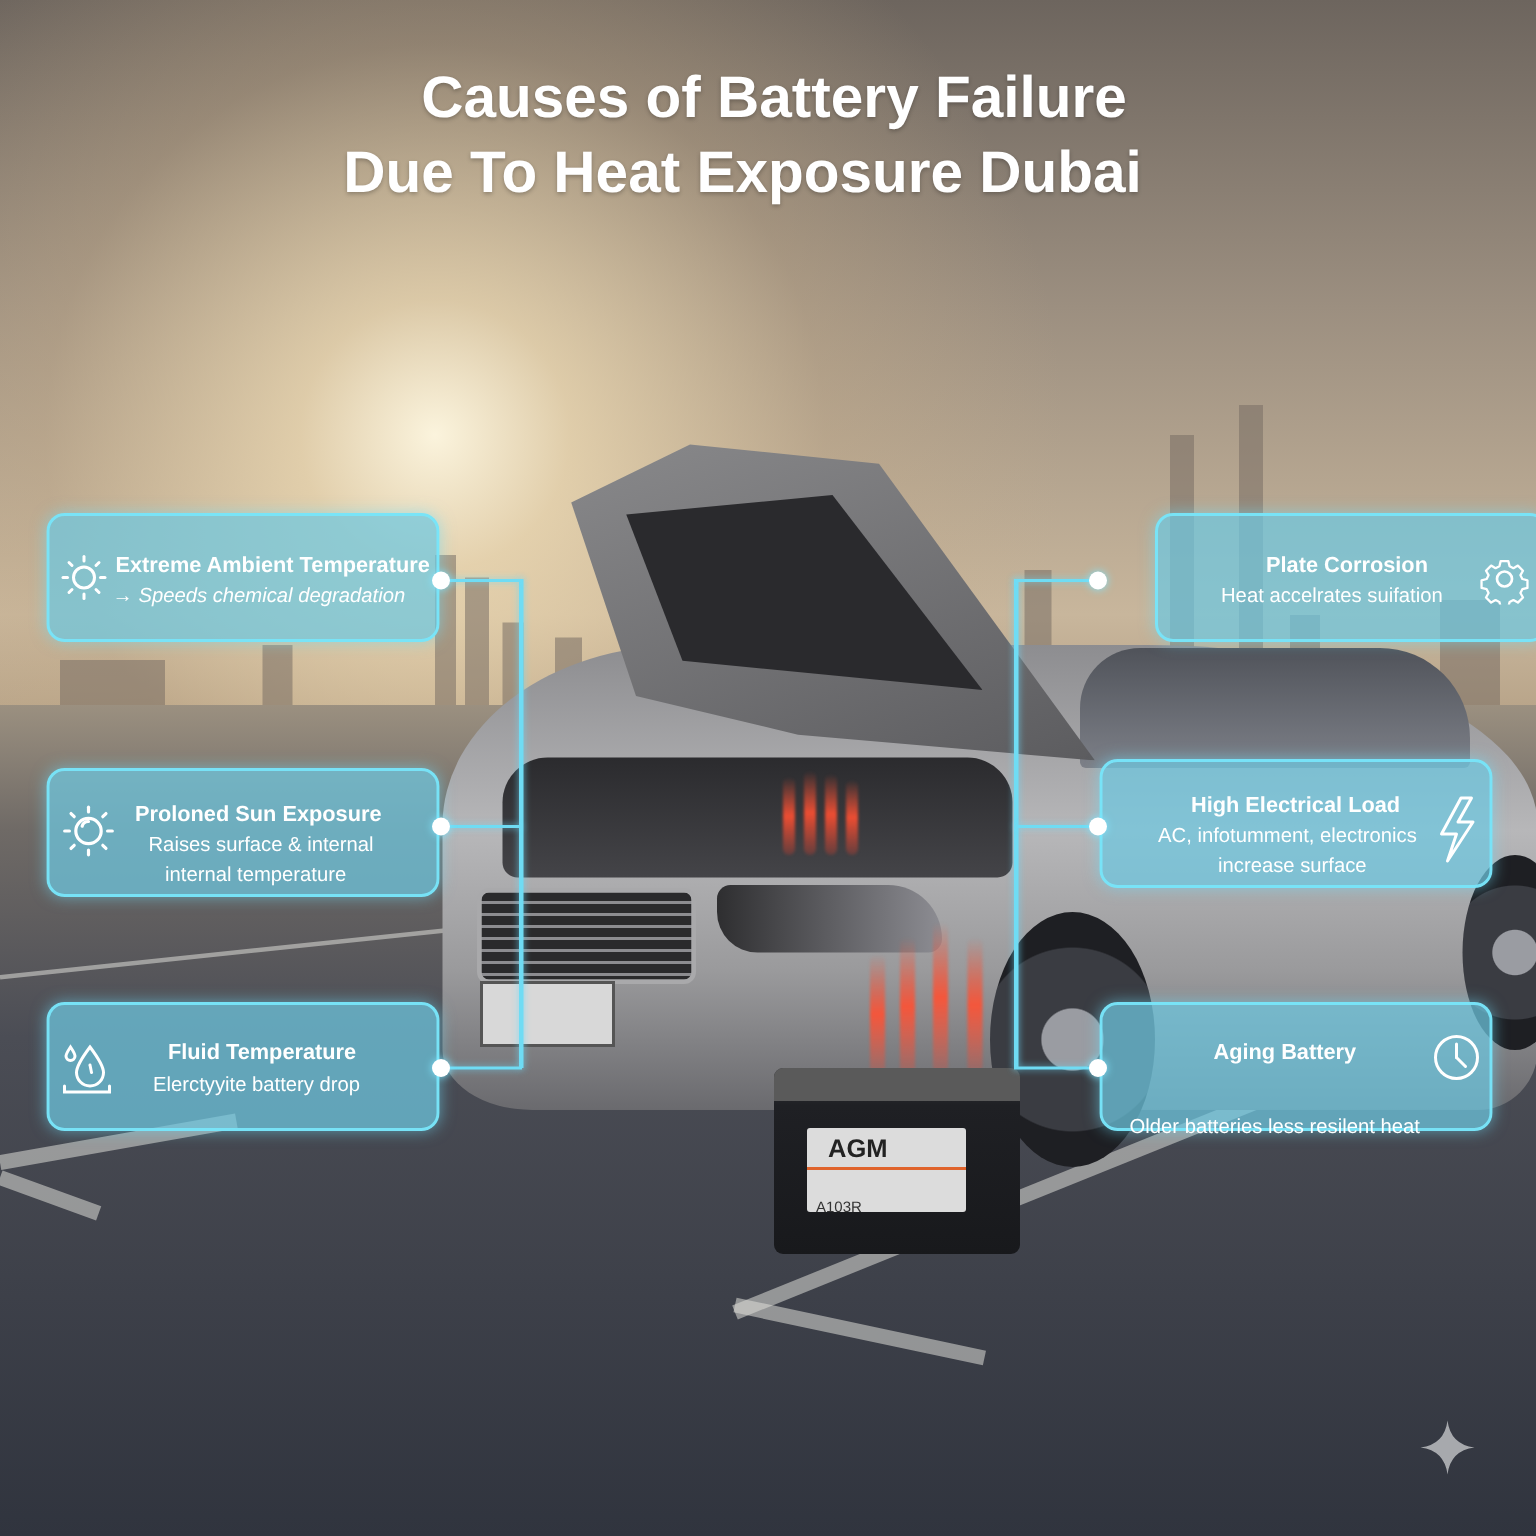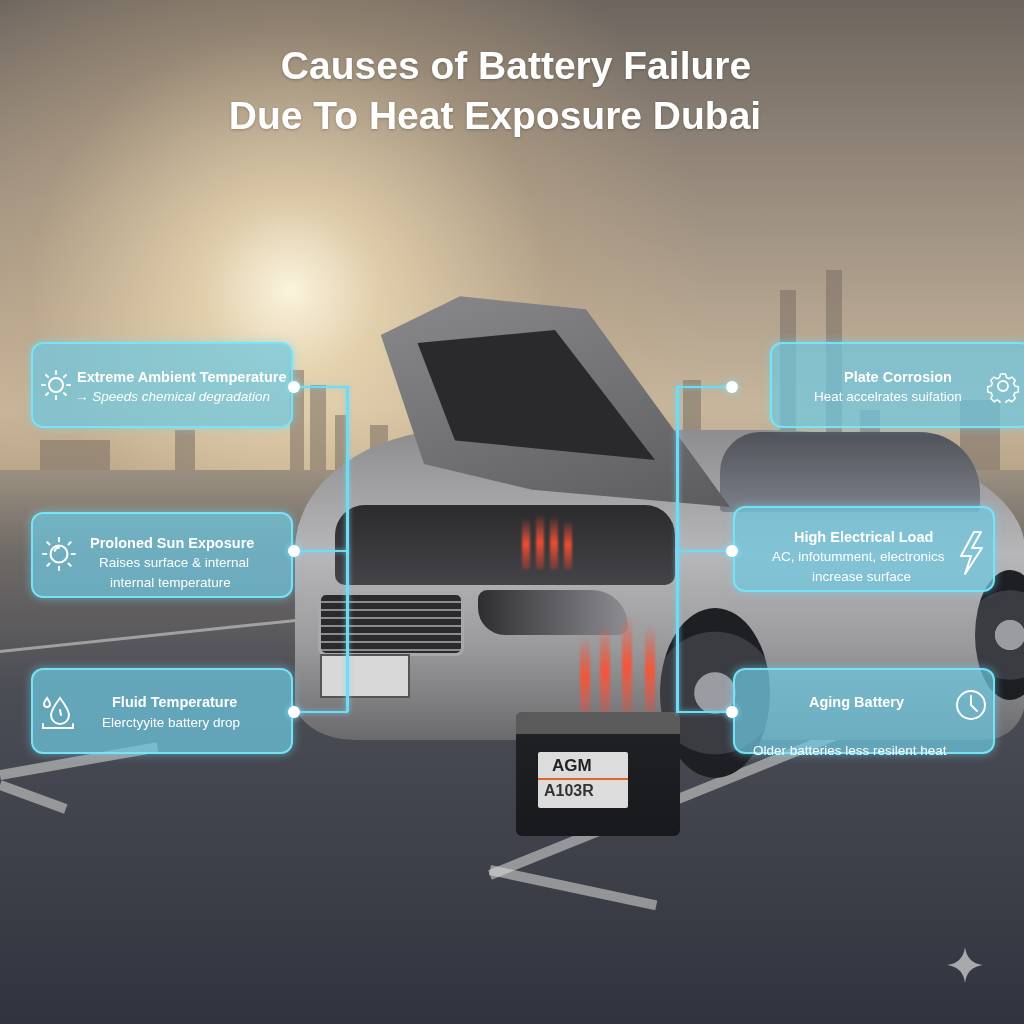--- a/index.html
+++ b/index.html
@@ -27,24 +27,24 @@
   .engine{position:absolute;left:335px;top:505px;width:340px;height:80px;background:linear-gradient(180deg,#2b2b2e,#444448);border-radius:30px 30px 10px 10px;}
   .grille{position:absolute;left:318px;top:592px;width:140px;height:58px;background:repeating-linear-gradient(180deg,#2a2a2c 0 6px,#8c8c90 6px 8px);border-radius:8px;border:3px solid #a9a9ab;}
   .plate{position:absolute;left:320px;top:654px;width:86px;height:40px;background:#d8d8d8;border:2px solid #555;}
   .headlight{position:absolute;left:478px;top:590px;width:150px;height:45px;background:linear-gradient(90deg,#2e2e30,#8d8d93);border-radius:10px 40px 10px 30px;}
   .wheel{position:absolute;left:660px;top:608px;width:110px;height:170px;border-radius:50%;background:radial-gradient(circle,#9a9ca2 0 20%,#3a3c42 21% 60%,#1e1f23 61%);}
   .wheel2{left:975px;top:570px;width:70px;height:130px;}
   .heat{position:absolute;width:8px;border-radius:4px;background:linear-gradient(180deg,rgba(255,90,60,0.0),rgba(255,80,50,0.9),rgba(255,60,40,0.2));filter:blur(1px);}
   
   .battery{position:absolute;left:516px;top:712px;width:164px;height:124px;background:linear-gradient(180deg,#3a3b3f 0%,#1f2024 20%,#18191c 100%);border-radius:6px;}
   .battery-top{position:absolute;left:0;right:0;top:0;height:22px;background:#5a5a5a;border-radius:6px 6px 0 0;}
-  .battery-label{position:absolute;left:22px;top:40px;width:90px;height:56px;background:#dcdcdc;border-radius:2px;}
+  .battery-label{position:absolute;left:22px;top:40px;width:106px;height:56px;background:#dcdcdc;border-radius:2px;}
   .battery-label .agm{position:absolute;left:14px;top:4px;font-weight:bold;font-size:17px;color:#222;}
   .battery-label .stripe{position:absolute;left:0;right:0;top:26px;height:2px;background:#e0642c;}
-  .battery-label .model{position:absolute;left:6px;top:30px;font-weight:bold;font-size:16px;color:#333;}
+  .battery-label .model{position:absolute;left:6px;top:48px;font-weight:normal;font-size:10px;color:#333;}
   
   .title{position:absolute;left:0;right:0;text-align:center;color:#fff;font-weight:bold;font-size:39px;line-height:44px;text-shadow:0 1px 3px rgba(0,0,0,0.25);}
   .title .l1{position:absolute;left:0;width:1024px;top:44px;text-align:center;padding-left:4px;}
   .title .l2{position:absolute;left:0;width:990px;top:94px;text-align:center;}
   
   .card{position:absolute;width:262px;height:86px;border-radius:12px;
     background:rgba(110,200,225,0.72);border:2px solid rgba(120,230,250,0.95);
     box-shadow:0 0 10px rgba(110,220,250,0.55);color:#fff;box-sizing:border-box;}
   .card .t{position:absolute;font-weight:bold;font-size:14.5px;white-space:nowrap;}
   .card .d{position:absolute;font-size:13.5px;white-space:nowrap;line-height:20px;text-align:center;}

